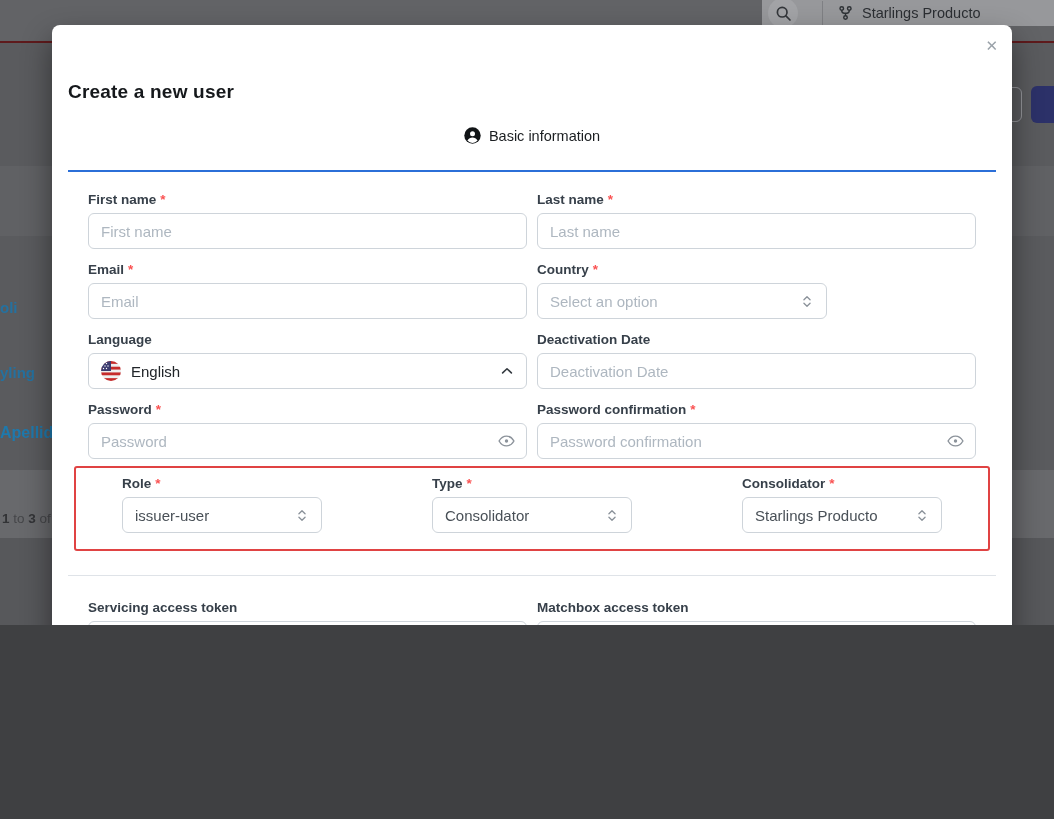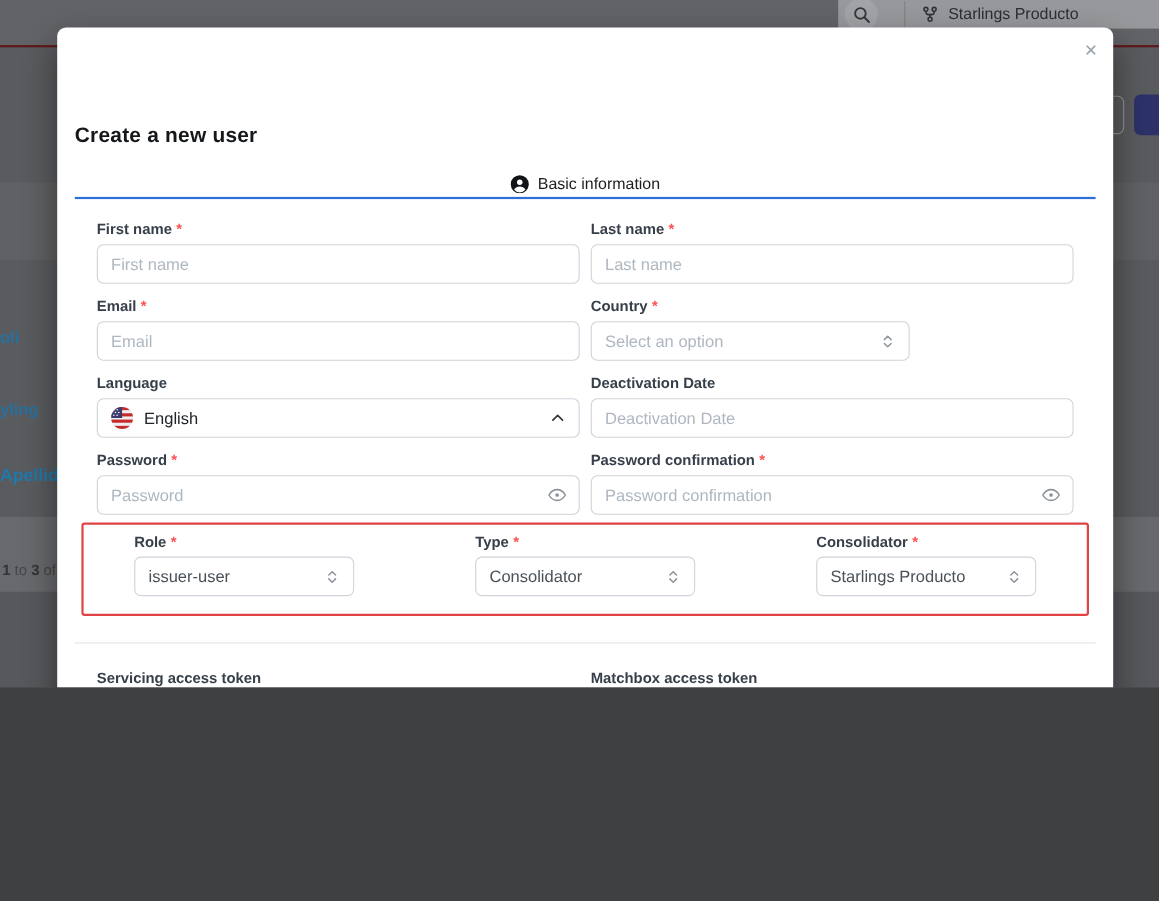--- a/index.html
+++ b/index.html
@@ -41,27 +41,27 @@
   }
   
   .modal{
     position:absolute; left:52px; top:25px; width:960px; height:728px;
     background:#ffffff; border-radius:8px; box-shadow:0 14px 30px rgba(0,0,0,.45);
   }
   .close-btn{
     position:absolute; top:12px; right:14px; background:none; border:none;
     font-size:15px; color:#9aa2a9; cursor:pointer; font-family:inherit;
   }
-  .modal-header{ padding:88px 16px 0; }
+  .modal-header{ padding:56px 16px 0; }
   .modal-title{ font-size:19px; font-weight:700; color:#15181b; letter-spacing:.2px; }
   .tabbar{
     margin:24px 16px 0; border-bottom:2px solid #2b6fd8;
     display:flex; justify-content:center;
   }
-  .tab{ display:flex; align-items:center; gap:8px; padding-bottom:3px; cursor:pointer; }
+  .tab{ display:flex; align-items:center; gap:8px; padding-bottom:26px; cursor:pointer; }
   .tab-label{ font-size:14.5px; color:#1b1e21; }
   .form{ padding:20px 36px 0; }
   .grid2{ display:grid; grid-template-columns:1fr 1fr; column-gap:10px; row-gap:13px; }
   .field-label{
     display:flex; gap:4px; font-size:13.5px; font-weight:700; color:#37404a; margin-bottom:6px;
   }
   .req{ color:#fa5252; }
   .txt{
     width:100%; height:36px; border:1px solid #ced4da; border-radius:6px;
     padding:0 12px; font-size:15px; color:#495057; outline:none; font-family:inherit; background:#fff;

